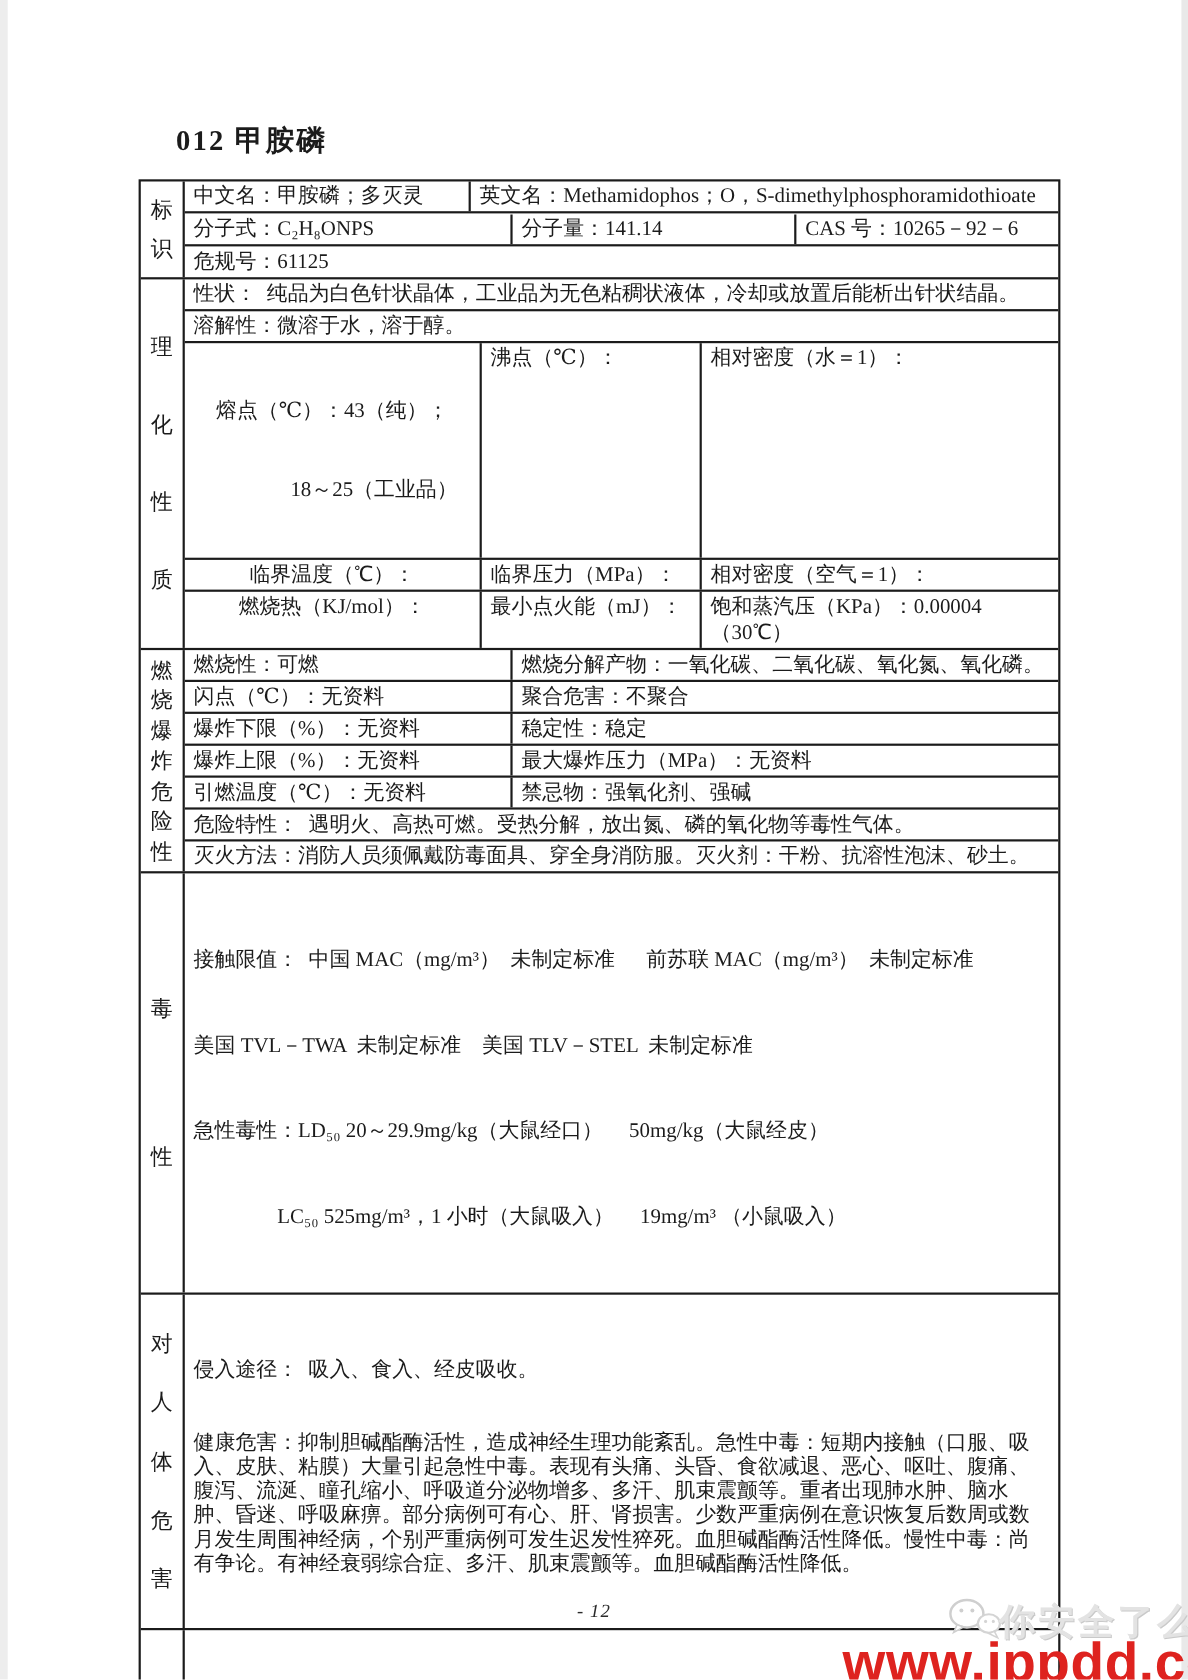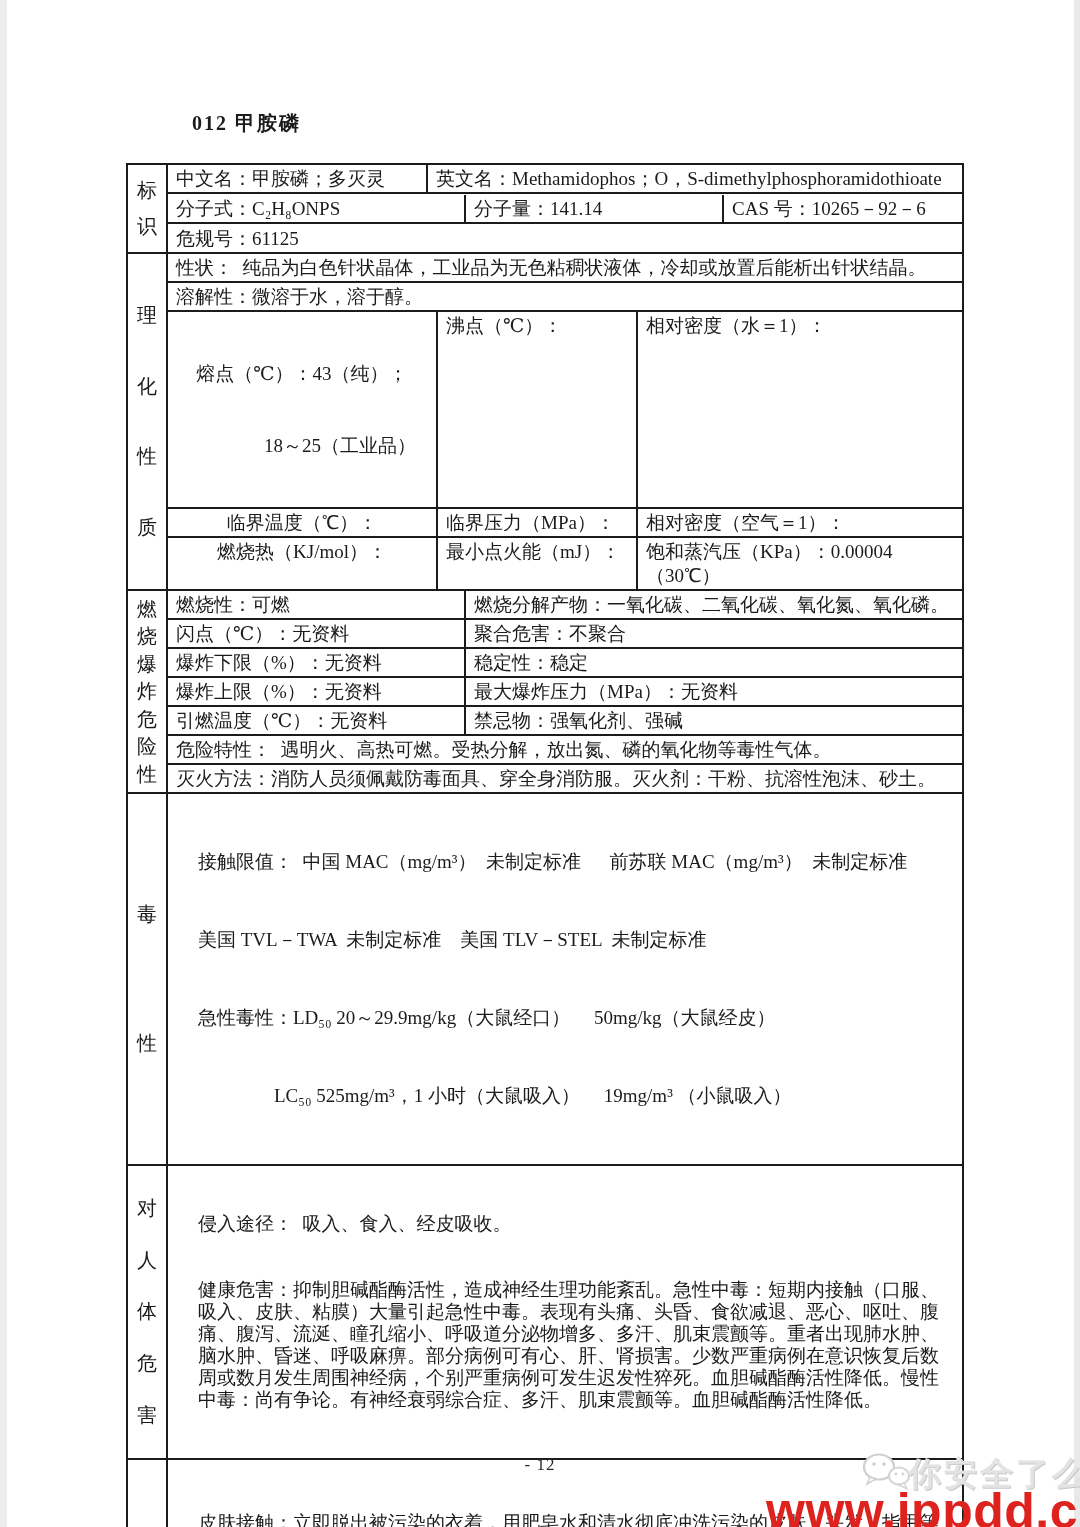--- a/index.html
+++ b/index.html
@@ -7,21 +7,21 @@
     position:relative; width:1080px; height:1527px; background:#ffffff;
     font-family:"Liberation Serif","DejaVu Serif",serif; color:#1b1b1b;
     overflow:hidden;
   }
   .scan-edge { position:absolute; top:0; bottom:0; background:#ededed; }
   .scan-edge.left  { left:0;  width:7px; }
   .scan-edge.right { right:0; width:6px; background:#e9e9e9; }
 
   .title {
     position:absolute; left:160px; top:110px;
-    font-size:20px; font-weight:bold; letter-spacing:2px;margin-left:32px;
+    font-size:26px; font-weight:bold; letter-spacing:2px;
   }
 
   .doc-table {
     position:absolute; left:126px; top:163px; width:838px;
     border:2px solid #1b1b1b; box-sizing:border-box; background:#fff;
   }
   .section { display:flex; border-bottom:2px solid #1b1b1b; }
   .section:last-child { border-bottom:none; }
 
   .sec-label {
@@ -55,25 +55,25 @@
   .rh28 { min-height:28px;align-items:flex-end; }
   .rh26 { min-height:26px; }
   .rh48 { min-height:48px; }
 
   .indent { padding-left:76px; }
 
   .lh22 { line-height:22px; }
   .lh24 { line-height:24px; }
   .lh26 { line-height:26px; }
 
-  .pad-v { padding-top:3px; padding-bottom:3px;margin-left:22px; }
+  .pad-v { padding-top:14px; padding-bottom:3px; }
 
   .page-num {
     position:absolute; left:0; right:0; top:1455px; text-align:center;
-    font-size:17px; letter-spacing:1px; color:#2a2a2a;
+    font-size:17px; letter-spacing:1px; color:#2a2a2a;font-style:italic;
   }
 
   .wm-icon { position:absolute; left:860px; top:1450px; }
   .wm-brand {
     position:absolute; left:908px; top:1452px;
     font-size:33px; font-weight:bold; letter-spacing:3px;
     color:#e3e3e3; text-shadow:1px 1px 0 #c9c9c9;
     white-space:nowrap;
   }
   .wm-url {

